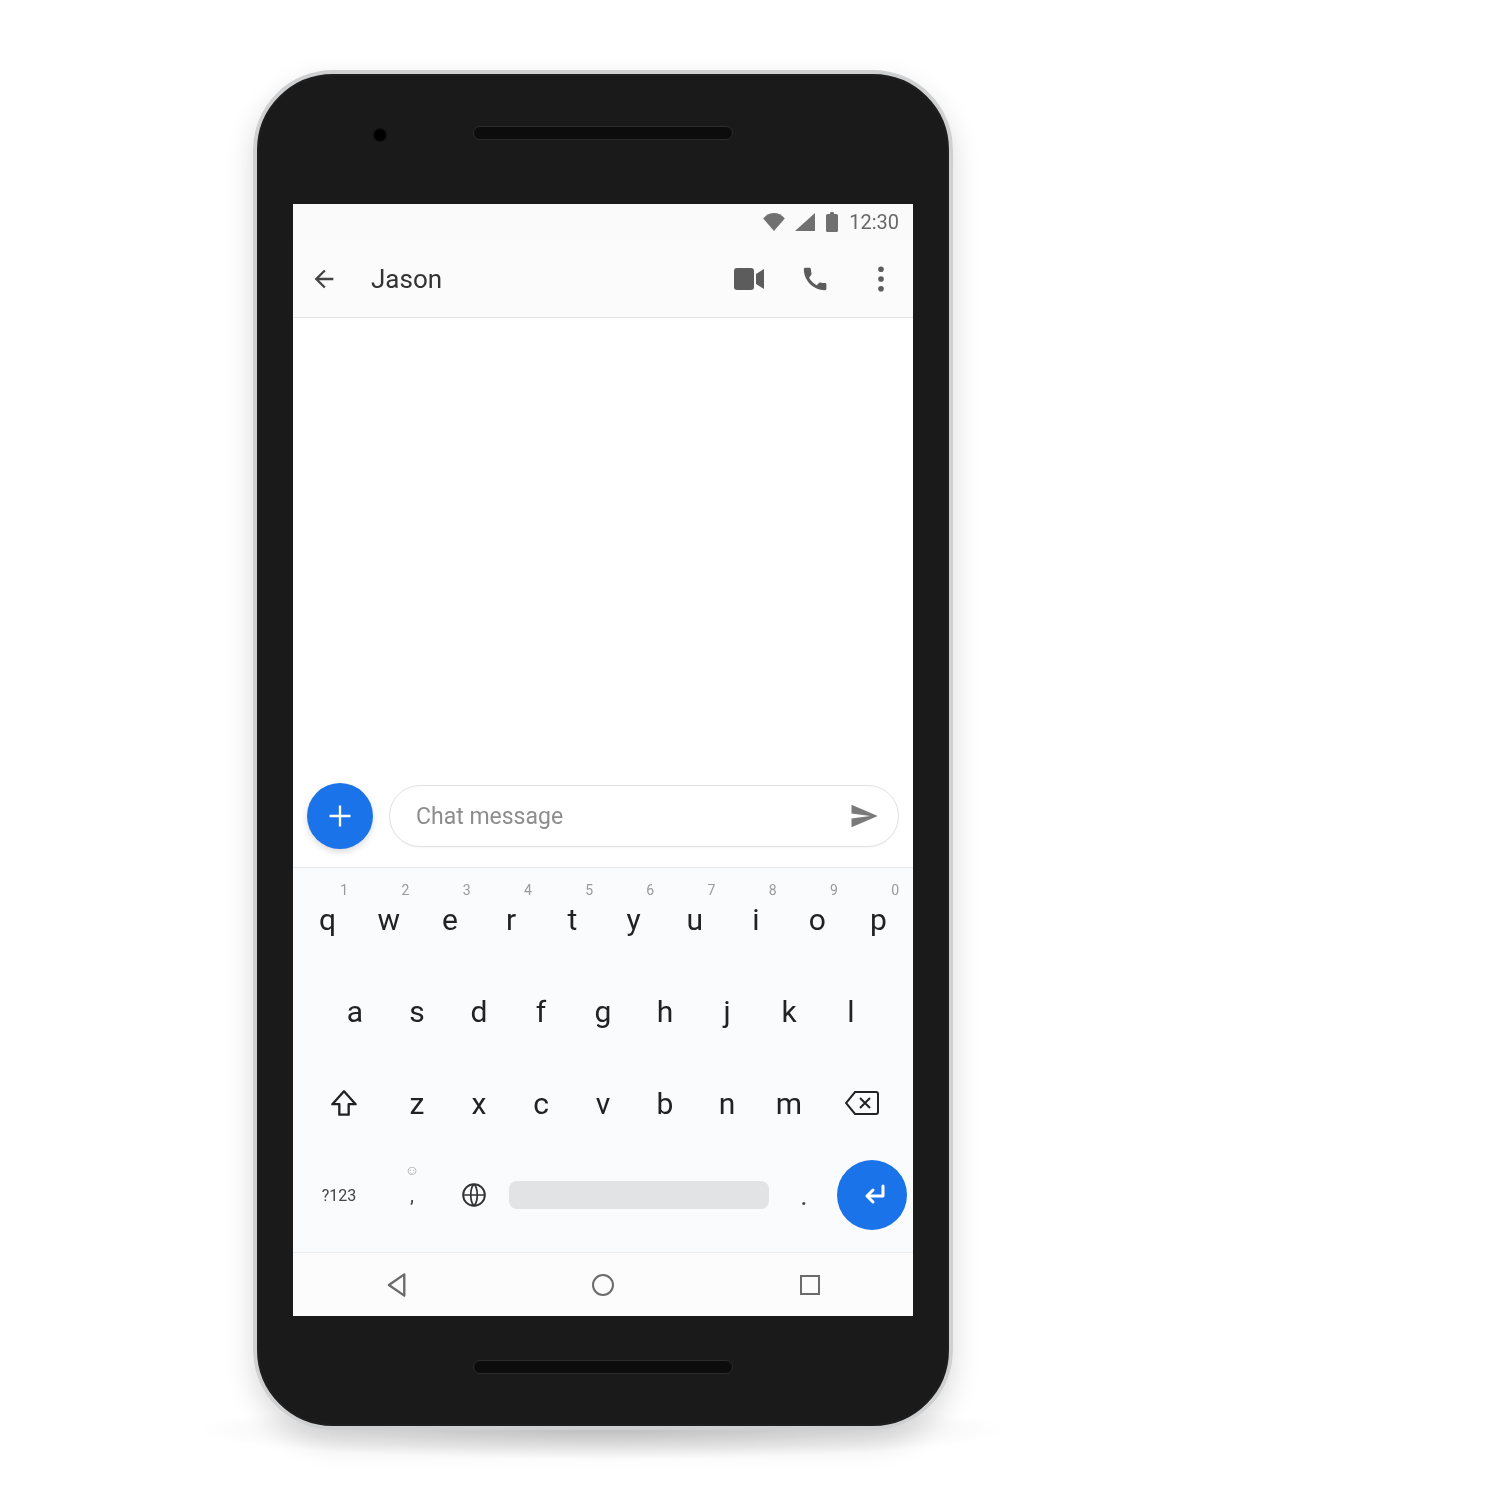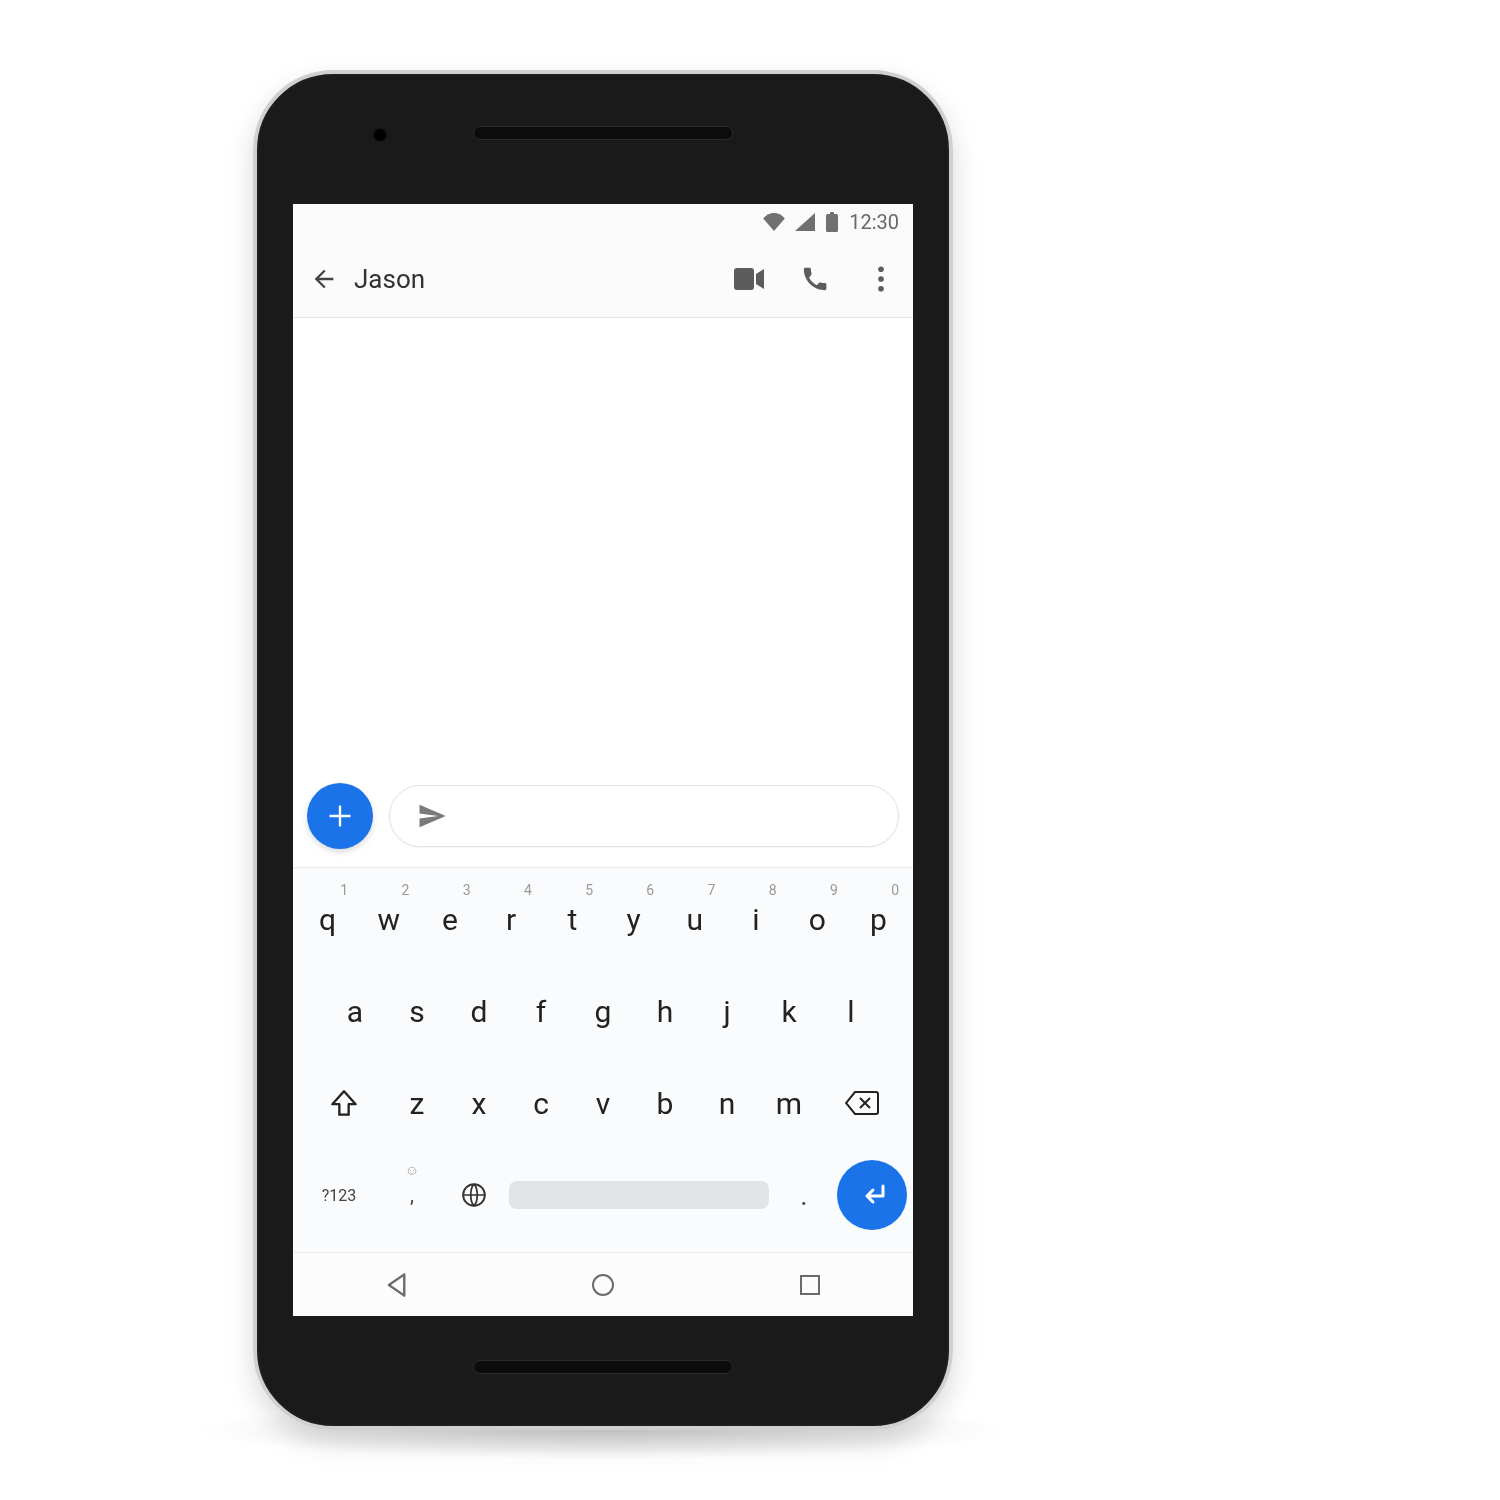--- a/index.html
+++ b/index.html
@@ -116,21 +116,21 @@
   .status-bar svg { display: block; }
 
   
   .app-bar {
     height: 78px;
     background: #fbfbfb;
     border-bottom: 1px solid #e4e4e4;
     display: flex;
     align-items: center;
     padding: 0 16px;
-    gap: 15px;
+    gap: 32px;
     color: #444;
   }
   .app-bar .back { width: 30px; height: 30px; display:flex; align-items:center; justify-content:center;}
   .app-bar .title { font-size: 26px; color: #333; flex: 1; }
   .app-bar .actions { display:flex; gap: 34px; align-items:center; }
   .app-bar .action-btn { width: 32px; height: 32px; display:flex; align-items:center; justify-content:center; color:#5c5c5c;}
 
   .conversation-body { flex:1; background:#ffffff; }
 
   
@@ -313,20 +313,21 @@
 
       <div class="conversation-body"></div>
 
       <div class="compose-row">
         <div class="attach-btn">
           <svg width="28" height="28" viewBox="0 0 24 24">
               <path d="M11 3h2v8h8v2h-8v8h-2v-8H3v-2h8z" fill="#fff"></path>
             </svg>
         </div>
         <div class="compose-pill">
+          <span class="placeholder">Chat message</span>
           <div class="send">
             <svg width="30" height="30" viewBox="0 0 24 24">
                 <path d="M2 21l21-9L2 3v7l15 2-15 2v7z" fill="#7a7a7a"></path>
               </svg>
           </div>
         </div>
       </div>
 
       <div class="keyboard">
 

